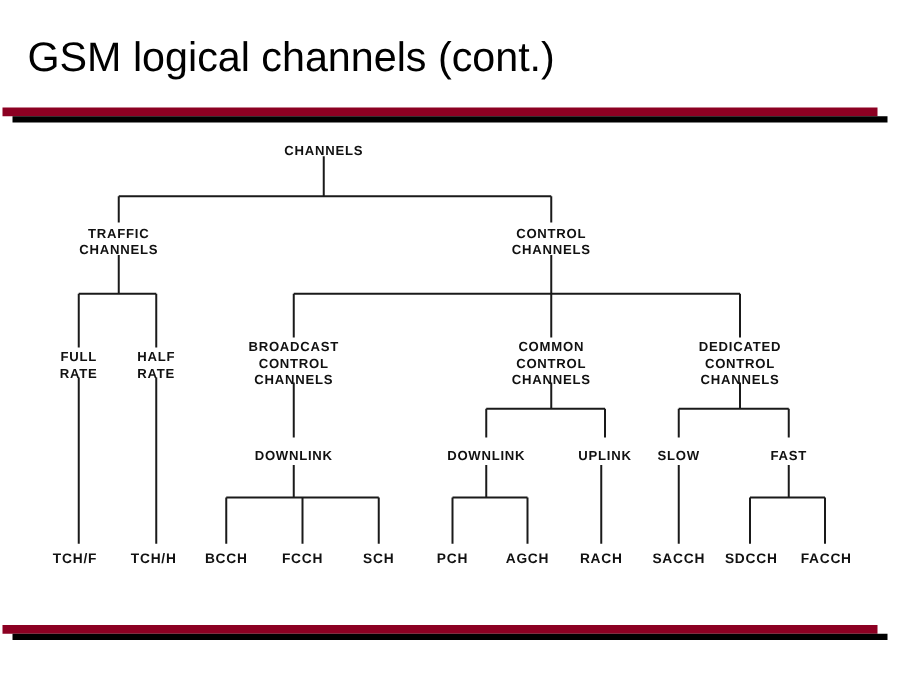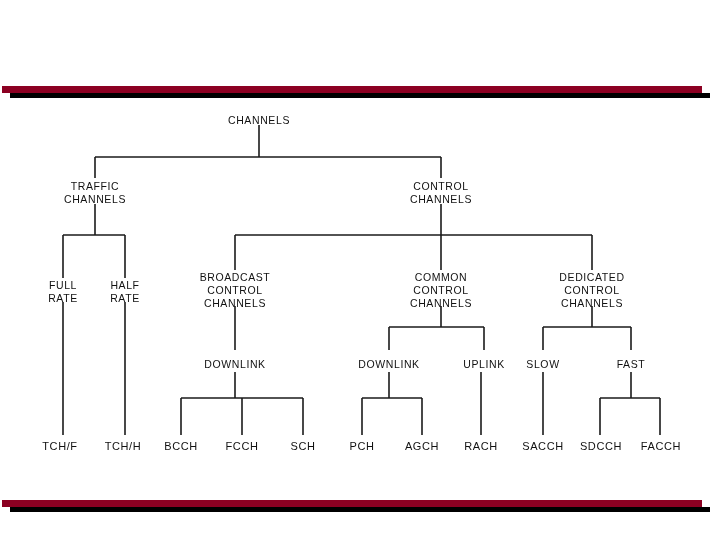--- a/index.html
+++ b/index.html
@@ -55,20 +55,21 @@
     background: #000000;
   }
   #rule-top { top: 86px; height: 12px; }
   #rule-bottom { top: 500px; height: 12px; }
   #diagram {
     position: absolute;
     left: 0;
     top: 100px;
     width: 720px;
     height: 370px;
+    font-weight: bold;
   }
   #diagram svg { display: block; }
   text.node-label {
     font-family: "Liberation Sans", sans-serif;
     font-size: 10.5px;
     fill: #111111;
     text-anchor: middle;
     letter-spacing: 0.6px;
   }
   text.leaf-label {
@@ -82,20 +83,21 @@
     stroke: #1a1a1a;
     stroke-width: 1.6;
     stroke-linecap: butt;
   }
 </style>
 </head>
 <body>
 
 <div id="slide">
 
+  <div id="slide-title">GSM logical channels (cont.)</div>
 
   <div class="rule" id="rule-top">
     <div class="bar"></div>
     <div class="shadow"></div>
   </div>
 
   <div id="diagram">
     <svg width="720" height="370" viewBox="0 0 720 370" xmlns="http://www.w3.org/2000/svg">
 
       <line class="connector" x1="259" y1="25" x2="259" y2="57"></line>

